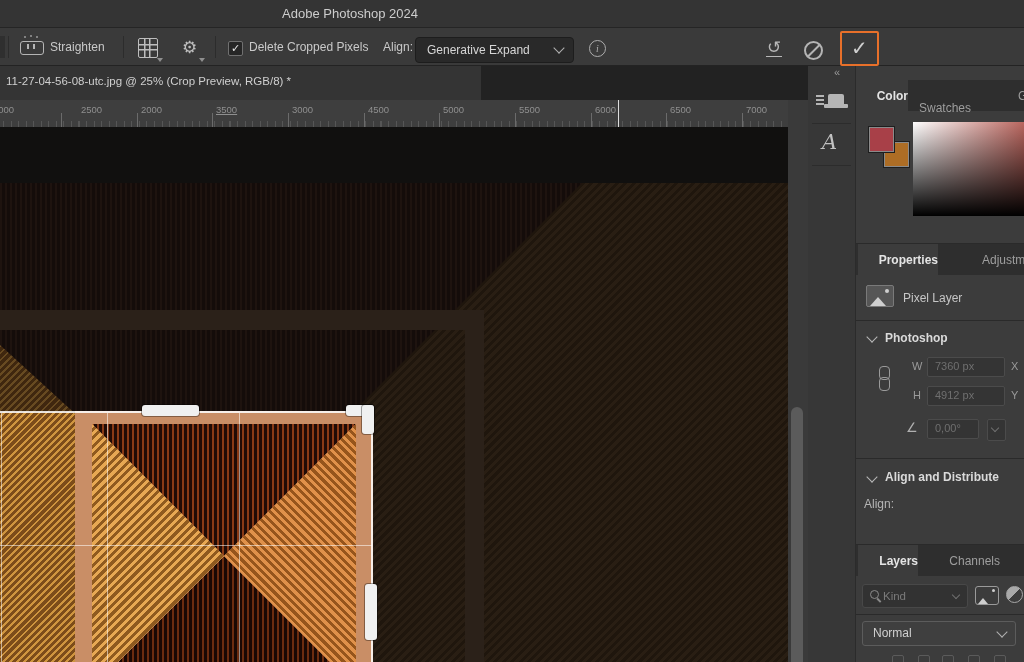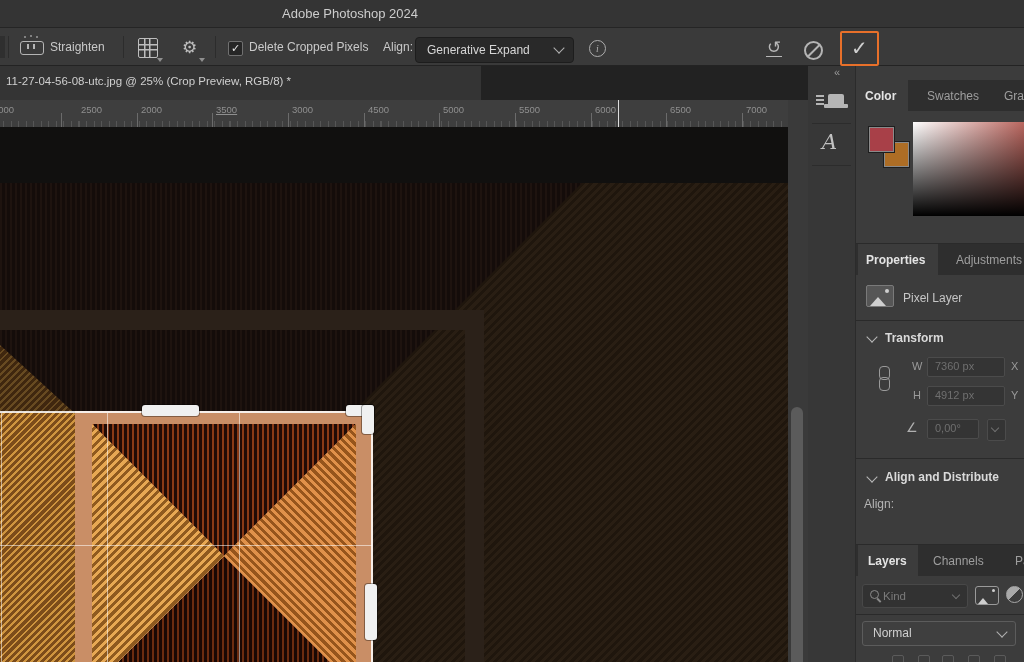--- a/index.html
+++ b/index.html
@@ -79,21 +79,21 @@
   .railbtn{left:0;width:47px;height:40px;}
   .rail-sep{left:4px;width:39px;height:1px;background:#2c2c2c;}
   .stamp{left:20px;top:10px;width:16px;height:10px;background:#b5b5b5;border-radius:2px 2px 0 0;}
   .stamp:after{content:"";position:absolute;left:-4px;top:10px;width:24px;height:4px;background:#b5b5b5;border-radius:1px;}
   .stamp-lines{left:8px;top:11px;width:8px;height:2px;background:#b5b5b5;
     box-shadow:0 4px 0 #b5b5b5,0 8px 0 #b5b5b5;}
   .scriptA{left:14px;top:6px;font-family:"DejaVu Serif",serif;font-style:italic;font-size:21px;color:#c2c2c2;}
   
   .panels{left:48px;top:0;width:168px;height:596px;background:#3c3c3c;}
   .ptabstrip{left:0;width:300px;height:31px;background:#2e2e2e;}
-  .ptab{position:absolute;top:0;height:31px;font-size:12px;color:#9e9e9e;padding-top:9px;box-sizing:border-box;}
+  .ptab{position:absolute;top:0;height:31px;font-size:12px;color:#9e9e9e;padding-top:9px;box-sizing:border-box;text-align:right;}
   .ptab.active{background:#3c3c3c;color:#e4e4e4;font-weight:bold;}
   .swatch{position:absolute;width:25px;height:25px;border:1px solid #1e1e1e;box-shadow:0 0 0 1px #8a8a8a inset;}
   .colorfield{position:absolute;left:57px;top:56px;width:120px;height:94px;
     background:linear-gradient(to bottom,rgba(0,0,0,0) 0%,#000 100%),linear-gradient(to right,#fff 0%,#b45a52 100%);}
   .hdiv{left:0;width:168px;height:1px;background:#2a2a2a;}
   .phead{font-size:12px;font-weight:bold;color:#dadada;}
   .chev{width:7px;height:7px;border-right:1.5px solid #b9b9b9;border-bottom:1.5px solid #b9b9b9;transform:rotate(45deg);}
   .flabel{font-size:11px;color:#9a9a9a;}
   .field{position:absolute;background:#343434;border:1px solid #4b4b4b;border-radius:2px;height:16px;
     font-size:11px;color:#6f6f6f;padding:2px 0 0 7px;box-sizing:content-box;}
@@ -234,21 +234,21 @@
     <div class="abs railbtn" style="top:58px;">
       <span class="abs scriptA">A</span>
     </div>
     <div class="abs rail-sep" style="top:99px;"></div>
   </div>
 
   <div class="abs panels">
 
     <div class="abs ptabstrip" style="top:14px;">
       <div class="ptab active" style="left:0;width:52px;padding-left:9px;">Color</div>
-      <div class="ptab" style="left:67px;width:66px;padding-left:4px;">Swatches</div>
+      <div class="ptab" style="left:49px;width:66px;padding-left:4px;margin-top:12px;">Swatches</div>
       <div class="ptab" style="left:144px;width:70px;padding-left:4px;">Gradients</div>
     </div>
     <div class="abs" style="top:45px;left:0;width:168px;height:132px;">
       <div class="swatch" style="left:12px;top:15px;background:#a84048;z-index:2;"></div>
       <div class="swatch" style="left:27px;top:30px;background:#ad6d25;"></div>
       <div class="colorfield" style="top:11px;"></div>
     </div>
     <div class="abs hdiv" style="top:177px;"></div>
 
     <div class="abs ptabstrip" style="top:178px;">
@@ -256,21 +256,21 @@
       <div class="ptab" style="left:92px;width:100px;padding-left:8px;">Adjustments</div>
     </div>
     <div class="thumb-icon" style="left:10px;top:219px;">
       <span class="mountain"></span>
         <span class="dot"></span>
     </div>
     <span class="abs" style="left:47px;top:225px;font-size:12px;color:#c6c6c6;">Pixel Layer</span>
     <div class="abs hdiv" style="top:254px;"></div>
 
     <span class="abs chev" style="left:12px;top:267px;"></span>
-    <span class="abs phead" style="left:29px;top:265px;">Transform</span>
+    <span class="abs phead" style="left:29px;top:265px;">Photoshop</span>
 
     <div class="abs" style="left:23px;top:300px;width:9px;height:12px;border:1.5px solid #9a9a9a;border-radius:4px;"></div>
     <div class="abs" style="left:23px;top:311px;width:9px;height:12px;border:1.5px solid #9a9a9a;border-radius:4px;"></div>
 
     <span class="abs flabel" style="left:56px;top:294px;">W</span>
     <div class="field" style="left:71px;top:291px;width:69px;">7360 px</div>
     <span class="abs flabel" style="left:155px;top:294px;">X</span>
 
     <span class="abs flabel" style="left:57px;top:323px;">H</span>
     <div class="field" style="left:71px;top:320px;width:69px;">4912 px</div>

